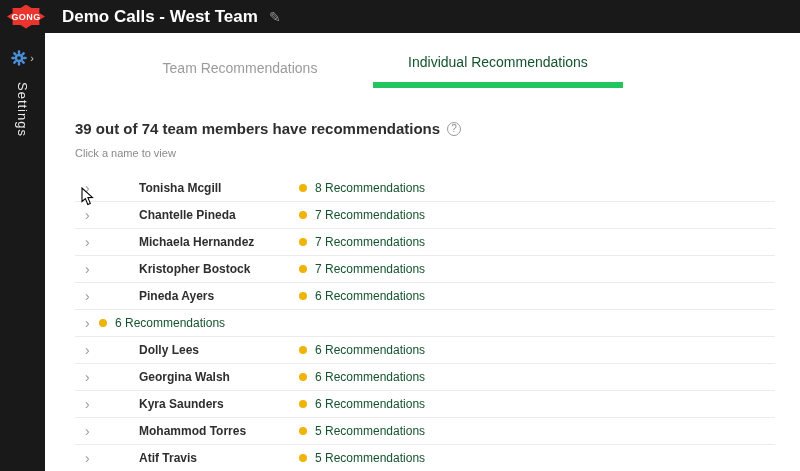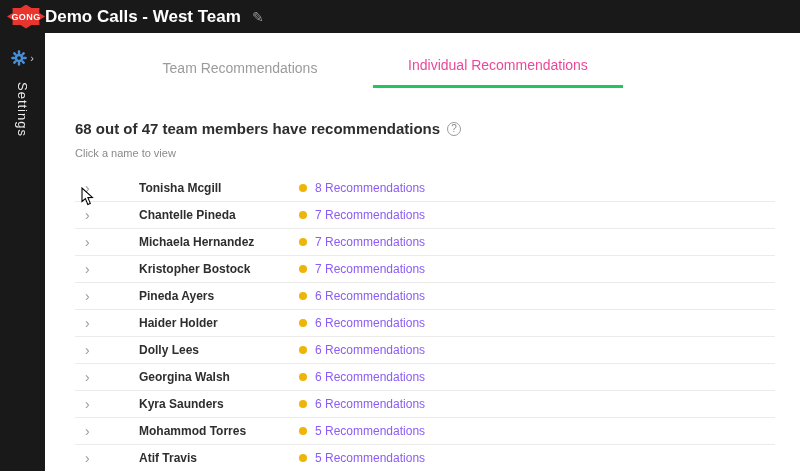--- a/index.html
+++ b/index.html
@@ -7,60 +7,60 @@
               font-family:"Liberation Sans", sans-serif; }
   .stage { position:relative; width:800px; height:471px; overflow:hidden;padding-left:24px; }
 
   
   .topbar { position:absolute; top:0; left:0; width:800px; height:33px;
             background:#191919; display:flex; align-items:center; z-index:20; }
   .logo-burst { margin-left:7px; width:38px; height:24px; background:#e8352e;
     display:flex; align-items:center; justify-content:center; flex:0 0 auto;
     clip-path:polygon(100% 50%,85.1% 64.5%,85.4% 85.4%,64.5% 85.1%,50% 100%,35.5% 85.1%,14.6% 85.4%,14.9% 64.5%,0% 50%,14.9% 35.5%,14.6% 14.6%,35.5% 14.9%,50% 0%,64.5% 14.9%,85.4% 14.6%,85.1% 35.5%); }
   .logo-text { color:#fff; font-weight:bold; font-size:9px; letter-spacing:.4px; }
-  .topbar-title { color:#fff; font-size:17px; font-weight:bold; }
+  .topbar-title { color:#fff; font-size:17px; font-weight:bold; margin-left:17px; }
   .edit-icon { color:#9a9a9a; font-size:14px; margin-left:11px; cursor:pointer; }
 
   
   .sidebar { position:absolute; top:33px; left:0; width:45px; height:438px;
              background:#191919; z-index:10; }
   .gear-row { display:flex; align-items:center; justify-content:center;
               gap:3px; margin-top:17px; cursor:pointer; }
   .gear-chevron { color:#cfcfcf; font-size:11px; line-height:1; }
   .settings-vert { writing-mode:vertical-rl; color:#ececec; font-size:13px;
                    letter-spacing:1px; margin:16px auto 0; display:block;
                    width:max-content; }
 
   
   .main { position:absolute; top:33px; left:45px; width:755px; height:438px;
           background:#fff; }
 
   .tabs { display:flex; align-items:flex-end; height:55px; padding-left:70px; }
   .tab { font-size:14px; text-align:center; padding-bottom:12px; cursor:pointer; }
   .tab-team { width:250px; color:#9b9b9b;text-align:center; }
-  .tab-individual { width:250px; margin-left:8px; color:#ec4899;
-                    border-bottom:3px solid #22c55e; }
+  .tab-individual { width:250px; margin-left:8px; color:#14532d;
+                    border-bottom:6px solid #22c55e; }
 
   .content { padding-left:30px; }
   .heading-row { margin-top:32px; display:flex; align-items:center; }
   .heading { font-size:15px; font-weight:600; color:#2e2e2e; }
   .help-icon { width:14px; height:14px; border:1px solid #9b9b9b; border-radius:50%;
                color:#8a8a8a; font-size:10px; line-height:12px; text-align:center;
                margin-left:7px; cursor:pointer; }
   .subheading { margin-top:10px; font-size:11px; color:#8a8a8a; }
 
   .member-list { margin-top:16px; width:700px; }
   .row { position:relative; display:flex; align-items:center; height:27px;
          border-bottom:1px solid #ebebeb; cursor:pointer; }
   .row-chevron { width:14px; margin-left:10px; color:#9b9b9b; font-size:14px;
                  line-height:1; }
   .row-name { width:160px; font-size:12px; font-weight:bold; color:#2e2e2e;margin-left:40px; }
   .row-dot { width:8px; height:8px; border-radius:50%; background:#efb408;
              margin-right:8px; flex:0 0 auto; }
-  .row-count { font-size:12px; color:#8b5cf6; }
+  .row-count { font-size:12px; color:#14532d; }
   .mouse-cursor { position:absolute; left:6px; top:12px; z-index:5;
                   pointer-events:none; }
 </style>
 </head>
 <body>
 
 <div class="stage">
 
   <div class="topbar">
     <div class="logo-burst">
@@ -93,21 +93,21 @@
 
   <div class="main">
 
     <div class="tabs">
       <div class="tab tab-team">Team Recommendations</div>
       <div class="tab tab-individual">Individual Recommendations</div>
     </div>
 
     <div class="content">
       <div class="heading-row">
-        <span class="heading">68 out of 47 team members have recommendations</span>
+        <span class="heading">39 out of 74 team members have recommendations</span>
         <span class="help-icon">?</span>
       </div>
       <div class="subheading">Click a name to view</div>
 
       <div class="member-list">
 
         <div class="row">
           <svg class="mouse-cursor" width="13" height="19" viewBox="0 0 13 19">
             <path d="M1 1 L1 14.5 L4.4 11.6 L6.8 17.5 L9.3 16.4 L6.9 10.6 L11.4 10.4 Z" fill="#ffffff" stroke="#000000" stroke-width="1.1"></path>
           </svg>
@@ -140,21 +140,20 @@
 
         <div class="row">
           <span class="row-chevron">›</span>
           <span class="row-name">Pineda Ayers</span>
           <span class="row-dot"></span>
           <span class="row-count">6 Recommendations</span>
         </div>
 
         <div class="row">
           <span class="row-chevron">›</span>
-          <span class="row-name">Haider Holder</span>
           <span class="row-dot"></span>
           <span class="row-count">6 Recommendations</span>
         </div>
 
         <div class="row">
           <span class="row-chevron">›</span>
           <span class="row-name">Dolly Lees</span>
           <span class="row-dot"></span>
           <span class="row-count">6 Recommendations</span>
         </div>

